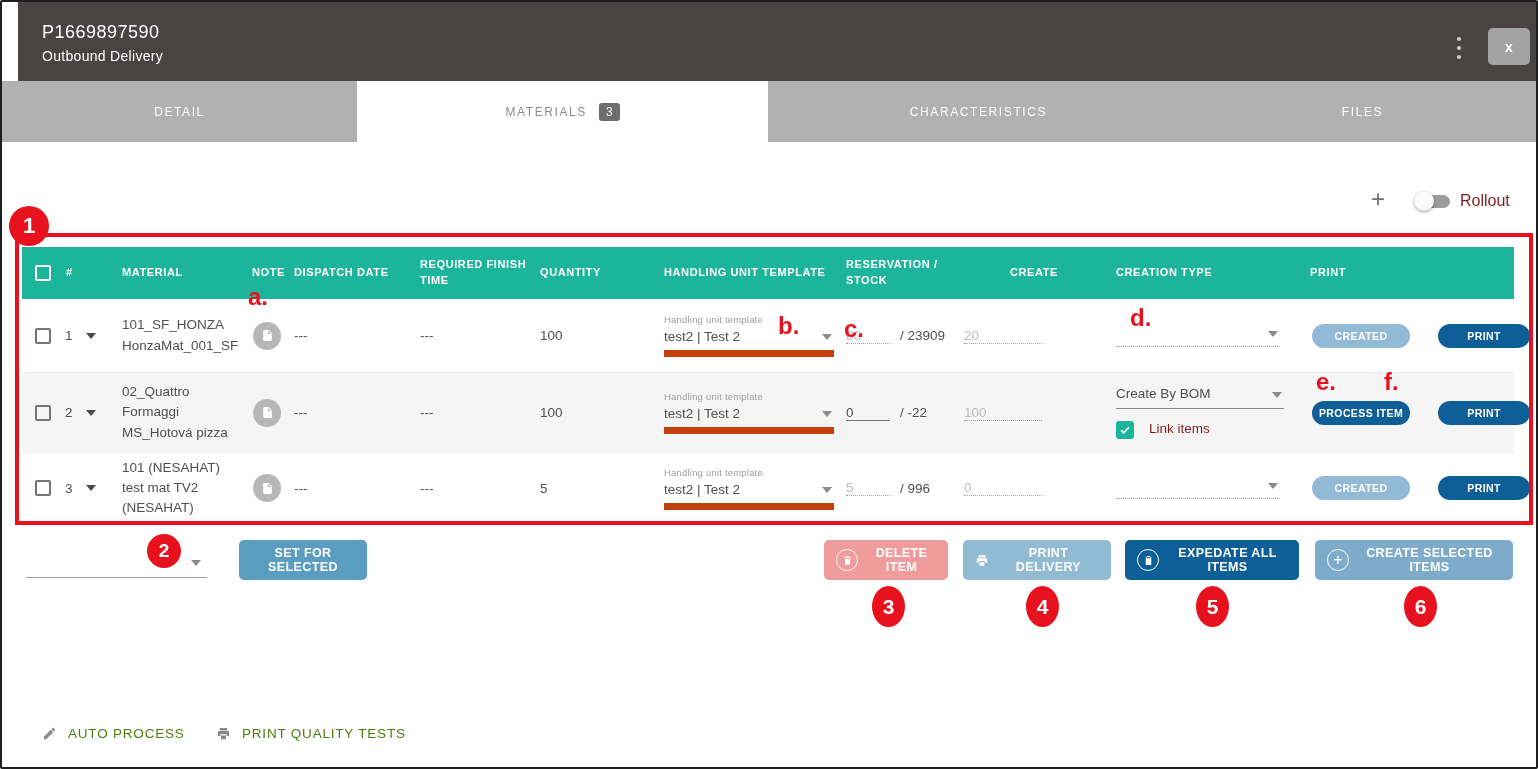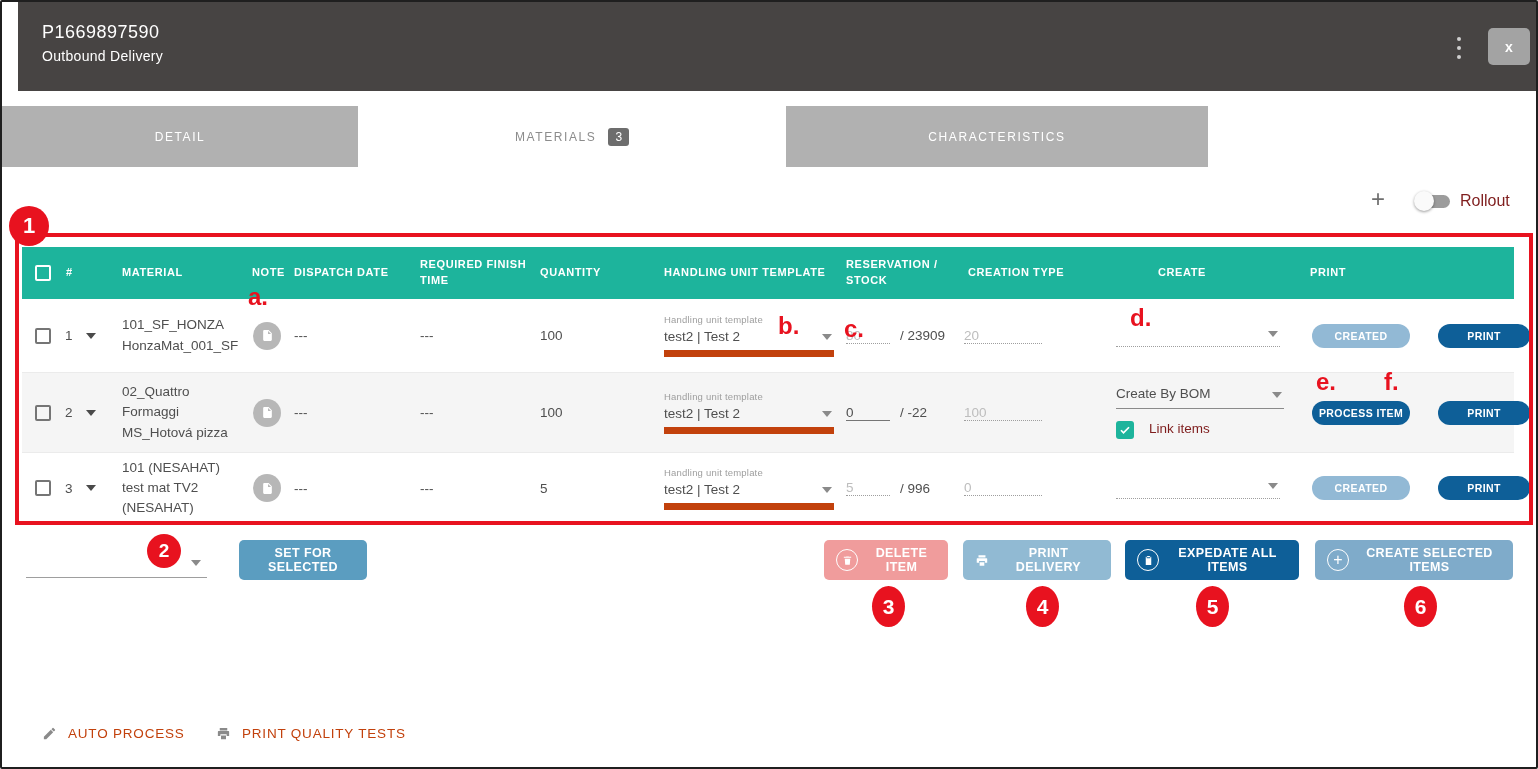--- a/index.html
+++ b/index.html
@@ -16,21 +16,21 @@
   .title-block { position:absolute; left:24px; top:20px; color:#fff; }
   .title { font-size:18px; letter-spacing:.5px; font-weight:400; }
   .subtitle { font-size:14px; font-weight:400; margin-top:5px; letter-spacing:.3px; }
   .kebab { position:absolute; left:1434px; top:35px; width:14px; height:22px; cursor:pointer;
            display:flex; flex-direction:column; align-items:center; justify-content:space-between; }
   .kebab i { width:4px; height:4px; border-radius:50%; background:#cfcfcf; }
   .close-btn { position:absolute; left:1470px; top:26px; width:42px; height:37px; background:#a3a3a3;
                border:none; border-radius:5px; color:#fff; font-size:14px; font-weight:700; cursor:pointer; }
 
   
-  .tabs { position:absolute; top:104px; left:0; width:100%; height:61px; display:flex;gap:8px; }
+  .tabs { position:absolute; top:79px; left:0; width:100%; height:61px; display:flex; }
   .tab { height:100%; display:flex; align-items:center; justify-content:center;
          background:#b1b1b1; color:#fff; font-size:12px; letter-spacing:1.6px; cursor:pointer; }
   .tab.t0 { width:356px; } .tab.t1 { width:412px; } .tab.t2 { width:422px; } .tab.t3 { width:348px; }
   .tab.active { background:#fff; color:#8c8c8c; }
   .tab-badge { display:inline-block; margin-left:12px; background:#6d6d6d; color:#fff;
                font-size:12px; padding:2px 7px; border-radius:3px; letter-spacing:0; }
 
   
   .plus-btn { position:absolute; left:1363px; top:184px; width:26px; height:26px; border:none; background:transparent;
               color:#6f6f6f; font-size:24px; font-weight:400; cursor:pointer; line-height:26px; }
@@ -100,21 +100,21 @@
   .btn-del { left:822px; width:124px; background:#f09c9c; }
   .btn-printdel { left:961px; width:148px; background:#91bad3; }
   .btn-exp { left:1123px; width:174px; background:#0e5f98; }
   .btn-create { left:1313px; width:198px; background:#7fabca; }
   .circle-ic { width:22px; height:22px; border:1.5px solid #fff; border-radius:50%;
                display:flex; align-items:center; justify-content:center; flex:0 0 auto; font-weight:400; }
   .circle-ic.plus { font-size:16px; }
 
   
   .footer-link { position:absolute; top:724px; display:flex; align-items:center; gap:11px;
-                 color:#c2410c; font-size:13.5px; letter-spacing:.8px; cursor:pointer; background:none; border:none;
+                 color:#4d7c0f; font-size:13.5px; letter-spacing:.8px; cursor:pointer; background:none; border:none;
                  font-family:inherit; }
   .fl-auto { left:40px; } .fl-print { left:214px; }
 
   
   .ann { position:absolute; z-index:50; pointer-events:none; }
   .ann-rect { left:13px; top:231px; width:1518px; height:292px; border:4px solid #e8121f; }
   .ann-circle { background:#e8121f; color:#fff; border-radius:50%; display:flex;
                 align-items:center; justify-content:center; font-weight:700; }
   .ann-1 { left:7px; top:204px; width:40px; height:40px; font-size:22px; }
   .ann-2 { left:145px; top:532px; width:34px; height:34px; font-size:19px; }
@@ -149,20 +149,23 @@
     <div class="tab t0">
       <span>DETAIL</span>
     </div>
     <div class="tab t1 active">
       <span>MATERIALS</span>
       <span class="tab-badge">3</span>
     </div>
     <div class="tab t2">
       <span>CHARACTERISTICS</span>
     </div>
+    <div class="tab t3">
+      <span>FILES</span>
+    </div>
   </div>
 
   <button class="plus-btn">+</button>
   <span class="toggle">
       <span class="track"></span>
       <span class="knob"></span>
     </span>
   <span class="rollout-label">Rollout</span>
 
   <div class="mat-table">
@@ -171,22 +174,22 @@
           <span class="cb white"></span>
         </div>
       <div style="padding-left:8px;">#</div>
       <div>MATERIAL</div>
       <div>NOTE</div>
       <div>DISPATCH DATE</div>
       <div>REQUIRED FINISH TIME</div>
       <div>QUANTITY</div>
       <div>HANDLING UNIT TEMPLATE</div>
       <div>RESERVATION / STOCK</div>
+      <div style="padding-left:50px;">CREATE</div>
       <div style="padding-left:8px;">CREATION TYPE</div>
-      <div style="padding-left:50px;">CREATE</div>
       <div style="padding-left:26px;">PRINT</div>
     </div>
 
     <div class="trow" style="height:74px;">
       <div>
           <span class="cb"></span>
         </div>
       <div class="numcell">
         <span>1</span>
         <span class="expander"></span>

